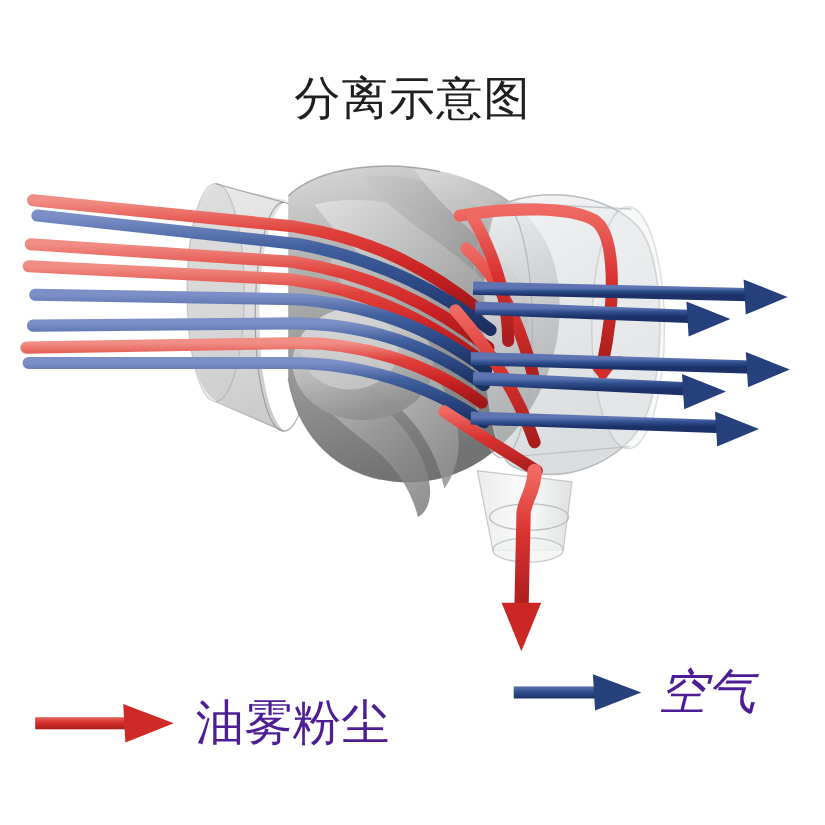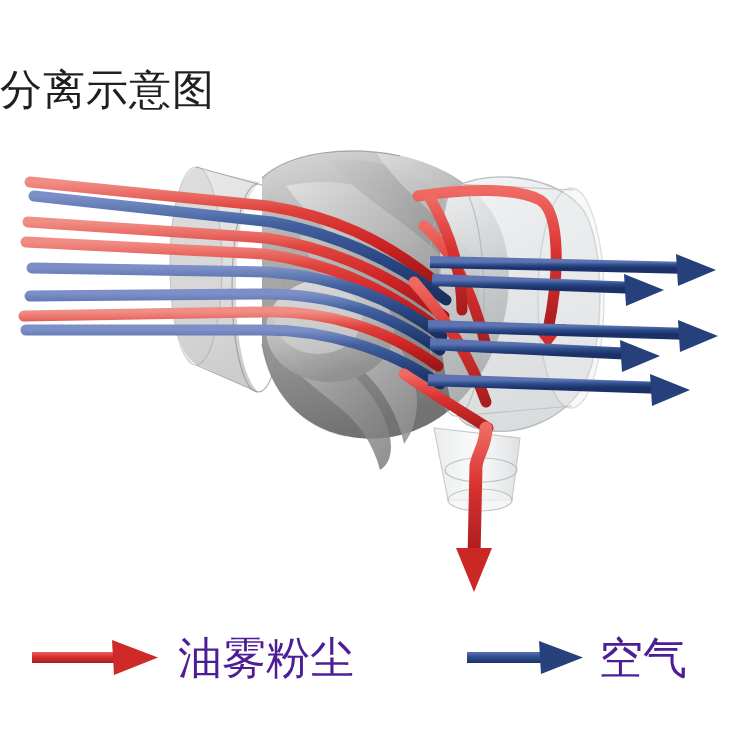--- a/index.html
+++ b/index.html
@@ -15,21 +15,21 @@
     width: 750px;
     height: 750px;
     background: #ffffff;
     overflow: hidden;
   }
   #diagram-title {
     position: absolute;
     top: 66px;
     left: 0;
     width: 750px;
-    text-align: left;
+    text-align: center;
     font-size: 42px;
     line-height: 48px;
     color: #1f1f1f;
     font-family: "DejaVu Sans", "Liberation Sans", sans-serif;
     letter-spacing: 1px;
     white-space: nowrap;
   }
   #figure-svg {
     position: absolute;
     top: 0;
@@ -39,21 +39,22 @@
     position: absolute;
     display: flex;
     align-items: center;
   }
   #legend-dust {
     left: 30px;
     top: 632px;
   }
   #legend-air {
     left: 465px;
-    top: 632px;
+    top: 604px;
+    font-style: italic;
   }
   .legend-label {
     font-size: 44px;
     line-height: 52px;
     color: #4c1d95;
     white-space: nowrap;
     font-family: "DejaVu Sans", "Liberation Sans", sans-serif;
   }
   #legend-dust .legend-label { margin-left: 18px; }
   #legend-air .legend-label { margin-left: 14px; }

